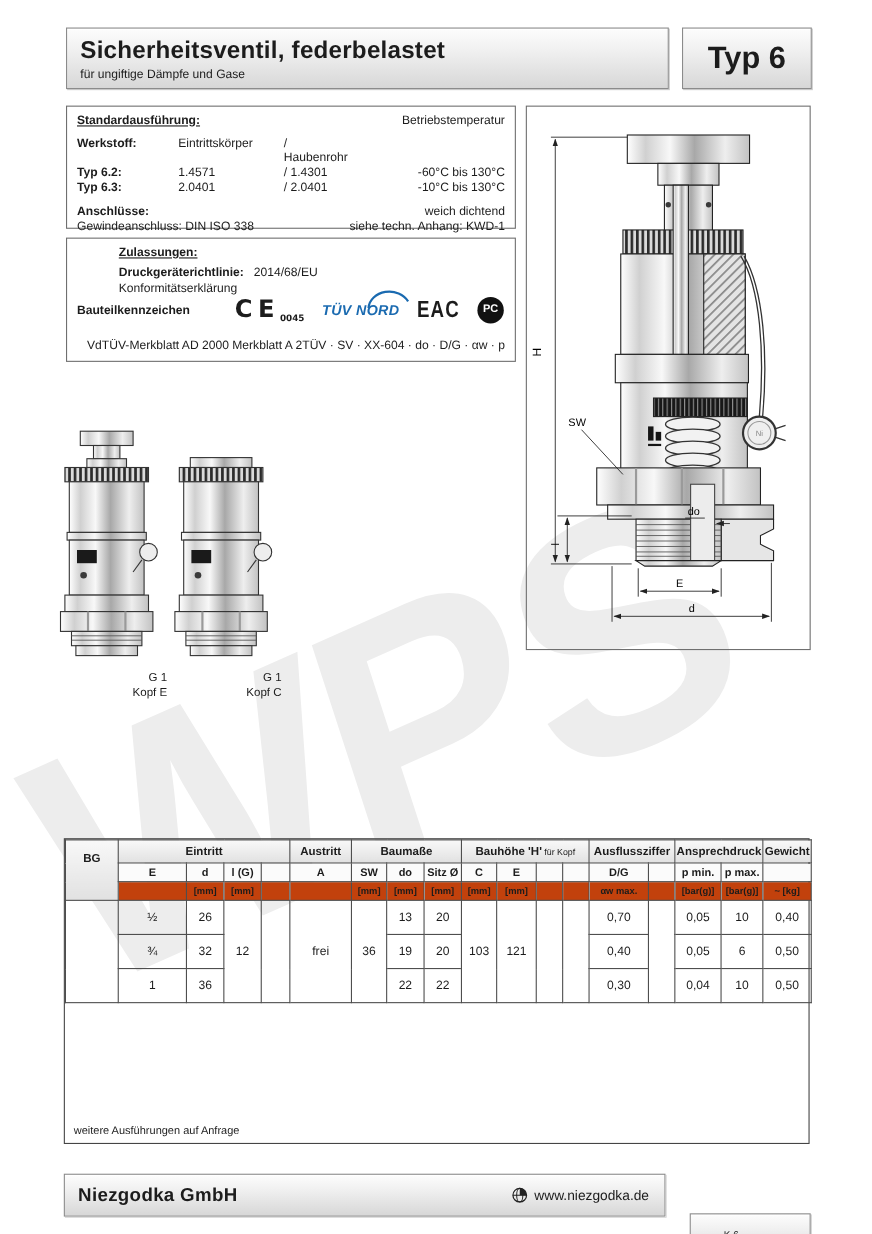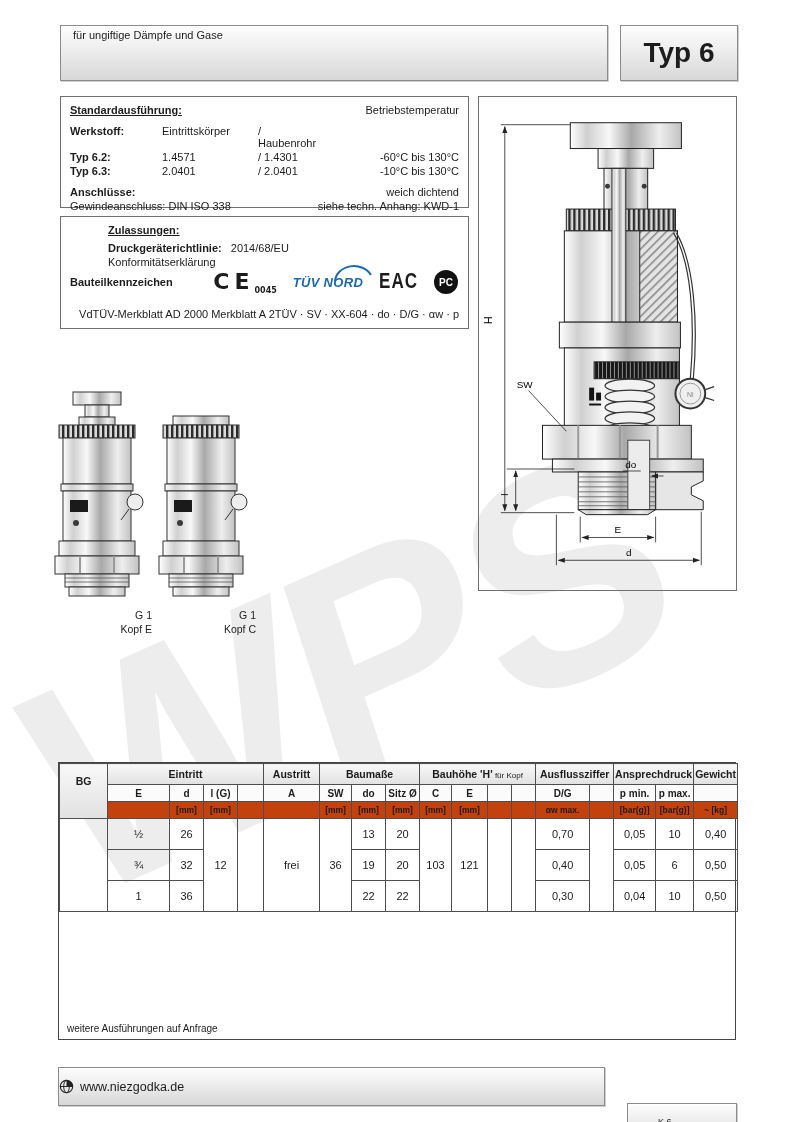--- a/index.html
+++ b/index.html
@@ -79,20 +79,21 @@
 </head>
 <body>
 
 <div class="page">
 
   <div class="abs watermark">WPS</div>
 
   <div class="layer">
 
     <div class="abs bar title-bar">
+      <h1>Sicherheitsventil, federbelastet</h1>
       <div class="sub">für ungiftige Dämpfe und Gase</div>
     </div>
     <div class="abs bar type-badge">Typ 6</div>
 
     <div class="abs panel std-box">
       <div class="std-grid">
         <div class="b u" style="grid-column:1/3">Standardausführung:</div>
         <div></div>
         <div class="r">Betriebstemperatur</div>
 
@@ -434,20 +435,21 @@
           <td class="dat">0,04</td>
           <td class="dat">10</td>
           <td class="dat">0,50</td>
         </tr>
       </tbody>
         </table>
       <div class="footnote">weitere Ausführungen auf Anfrage</div>
     </div>
 
     <div class="abs bar footer-bar">
+      <span class="co">Niezgodka GmbH</span>
       <span class="site">
         <svg width="15" height="15" viewBox="0 0 16 16">
           <circle cx="8" cy="8" r="6.6" fill="none" stroke="#222" stroke-width="1.2"></circle>
           <ellipse cx="8" cy="8" rx="3" ry="6.6" fill="none" stroke="#222" stroke-width="1"></ellipse>
           <line x1="1.4" y1="8" x2="14.6" y2="8" stroke="#222" stroke-width="1"></line>
           <path d="M8,1.4 A6.6,6.6 0 0 1 14.6,8 L8,8 Z" fill="#222"></path>
         </svg>
         <span>www.niezgodka.de</span>
       </span>
     </div>

